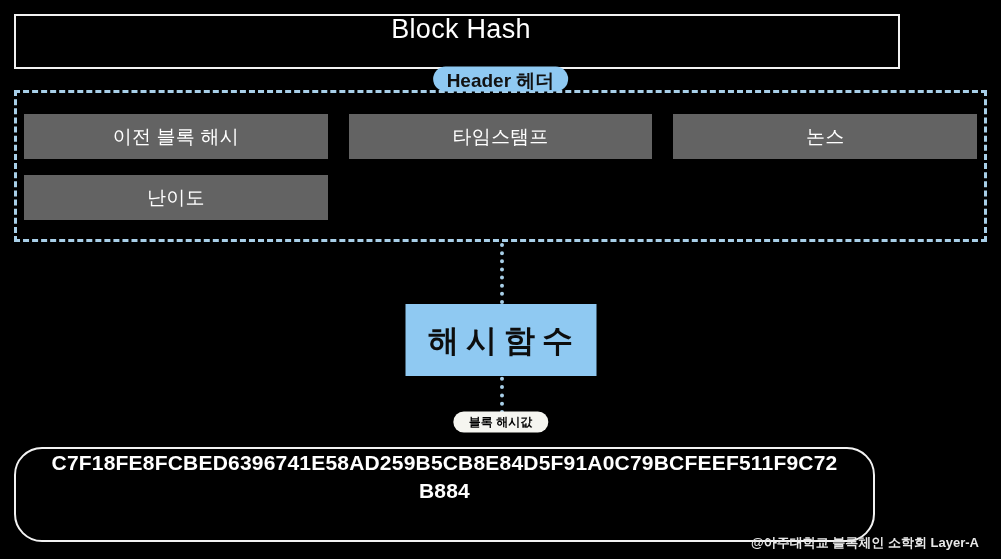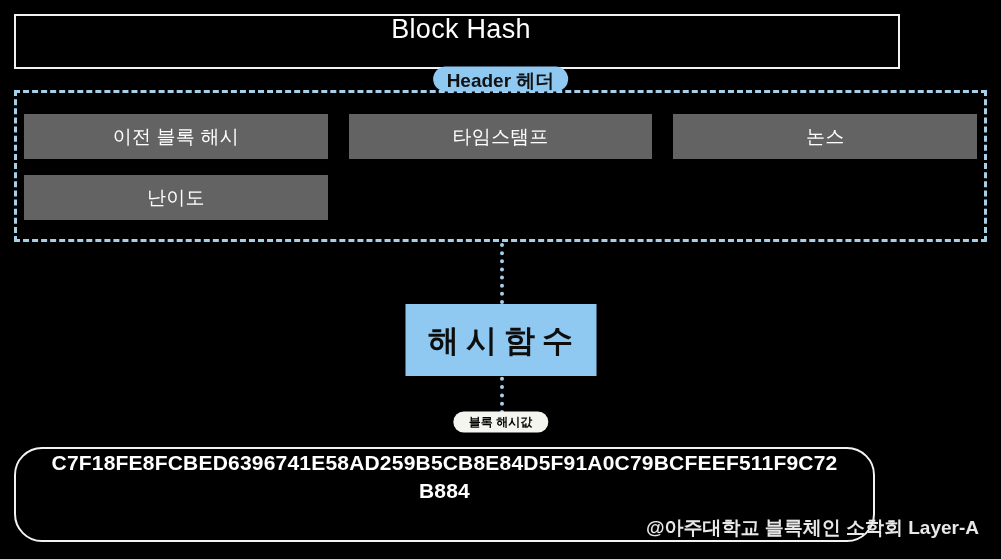--- a/index.html
+++ b/index.html
@@ -169,23 +169,23 @@
     text-align: center;
     letter-spacing: 0.2px;
     max-width: 800px;
     word-break: break-all;
   }
 
   
   .credit {
     position: absolute;
     right: 22px;
-    bottom: 22px;
+    bottom: 10px;
     color: #e8e8e8;
-    font-size: 19px;
+    font-size: 13px;
     font-weight: 700;
     line-height: 1;
     white-space: nowrap;
   }
 </style>
 </head>
 <body>
 
 <div id="slide">
 

